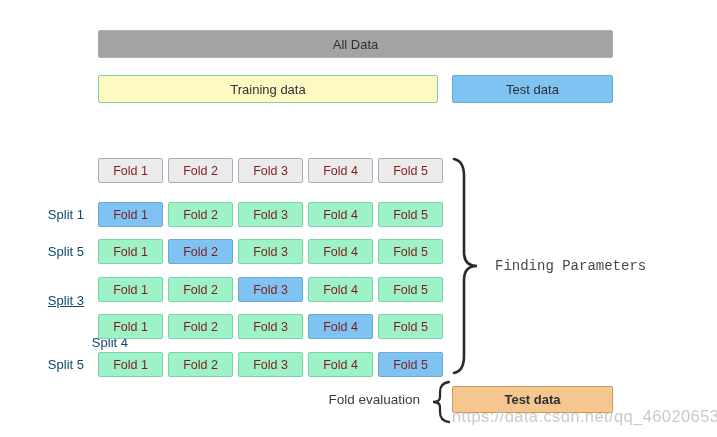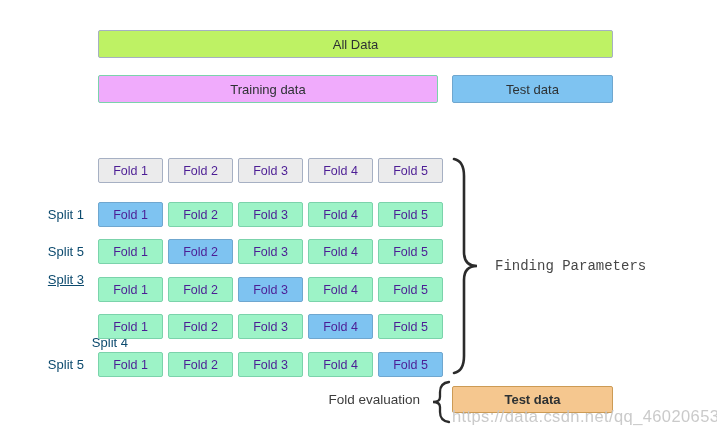--- a/index.html
+++ b/index.html
@@ -1,28 +1,28 @@
 <!DOCTYPE html>
 <html><head>
 <meta charset="utf-8">
 <style>
   html,body{margin:0;padding:0;background:#ffffff;}
   body{font-family:"Liberation Sans","DejaVu Sans",sans-serif;}
   .canvas{position:relative;width:717px;height:437px;background:#ffffff;overflow:hidden;}
 
   .bar{position:absolute;box-sizing:border-box;display:flex;align-items:center;justify-content:center;
        font-size:13px;color:#2d3133;border:1px solid;border-radius:2px;}
-  .bar.gray{background:#bef264;border-color:#a6b0c3;}
-  .bar.green{background:#f0abfc;border-color:#7bd3ab;}
+  .bar.gray{background:#a3a3a3;border-color:#a6b0c3;}
+  .bar.green{background:#fef9c3;border-color:#7bd3ab;}
   .bar.blue{background:#7ec3f1;border-color:#6fa7cf;}
   .bar.orange{background:#f5c78f;border-color:#cc9b55;font-weight:bold;}
 
   .row{position:absolute;left:98px;display:flex;gap:5px;}
   .cell{box-sizing:border-box;width:65px;height:25px;display:flex;align-items:center;justify-content:center;
-        font-size:12.5px;color:#4c1d95;border:1px solid;border-radius:2px;}
+        font-size:12.5px;color:#7f1d1d;border:1px solid;border-radius:2px;}
   .cell.gray{background:#ebebec;border-color:#a6b0c3;}
   .cell.green{background:#9df3c7;border-color:#7bd3ab;}
   .cell.blue{background:#7ec3f1;border-color:#6fa7cf;}
 
   .split-label{position:absolute;left:0;width:84px;text-align:right;font-size:13px;color:#0c4a6e;line-height:17px;}
 
   .note{position:absolute;font-size:14px;color:#474747;white-space:nowrap;font-family:Liberation Mono, monospace;}
   .final-label{position:absolute;left:322px;top:392px;width:98px;text-align:right;font-size:13.5px;color:#3c3c3c;white-space:nowrap;}
 
   svg.brace{position:absolute;overflow:visible;}
@@ -47,21 +47,21 @@
   <div class="row" style="top:158px;">
     <div class="cell gray">Fold 1</div>
     <div class="cell gray">Fold 2</div>
     <div class="cell gray">Fold 3</div>
     <div class="cell gray">Fold 4</div>
     <div class="cell gray">Fold 5</div>
   </div>
 
   <div class="split-label" style="top:206px;">Split 1</div>
   <div class="split-label" style="top:243px;">Split 5</div>
-  <div class="split-label" style="top:271px;text-decoration:underline;">Split 3</div>
+  <div class="split-label" style="top:292px;text-decoration:underline;">Split 3</div>
   <div class="split-label" style="top:334px;padding-left:44px;">Split 4</div>
   <div class="split-label" style="top:356px;">Split 5</div>
 
   <div class="row" style="top:202px;">
     <div class="cell blue">Fold 1</div>
     <div class="cell green">Fold 2</div>
     <div class="cell green">Fold 3</div>
     <div class="cell green">Fold 4</div>
     <div class="cell green">Fold 5</div>
   </div>

